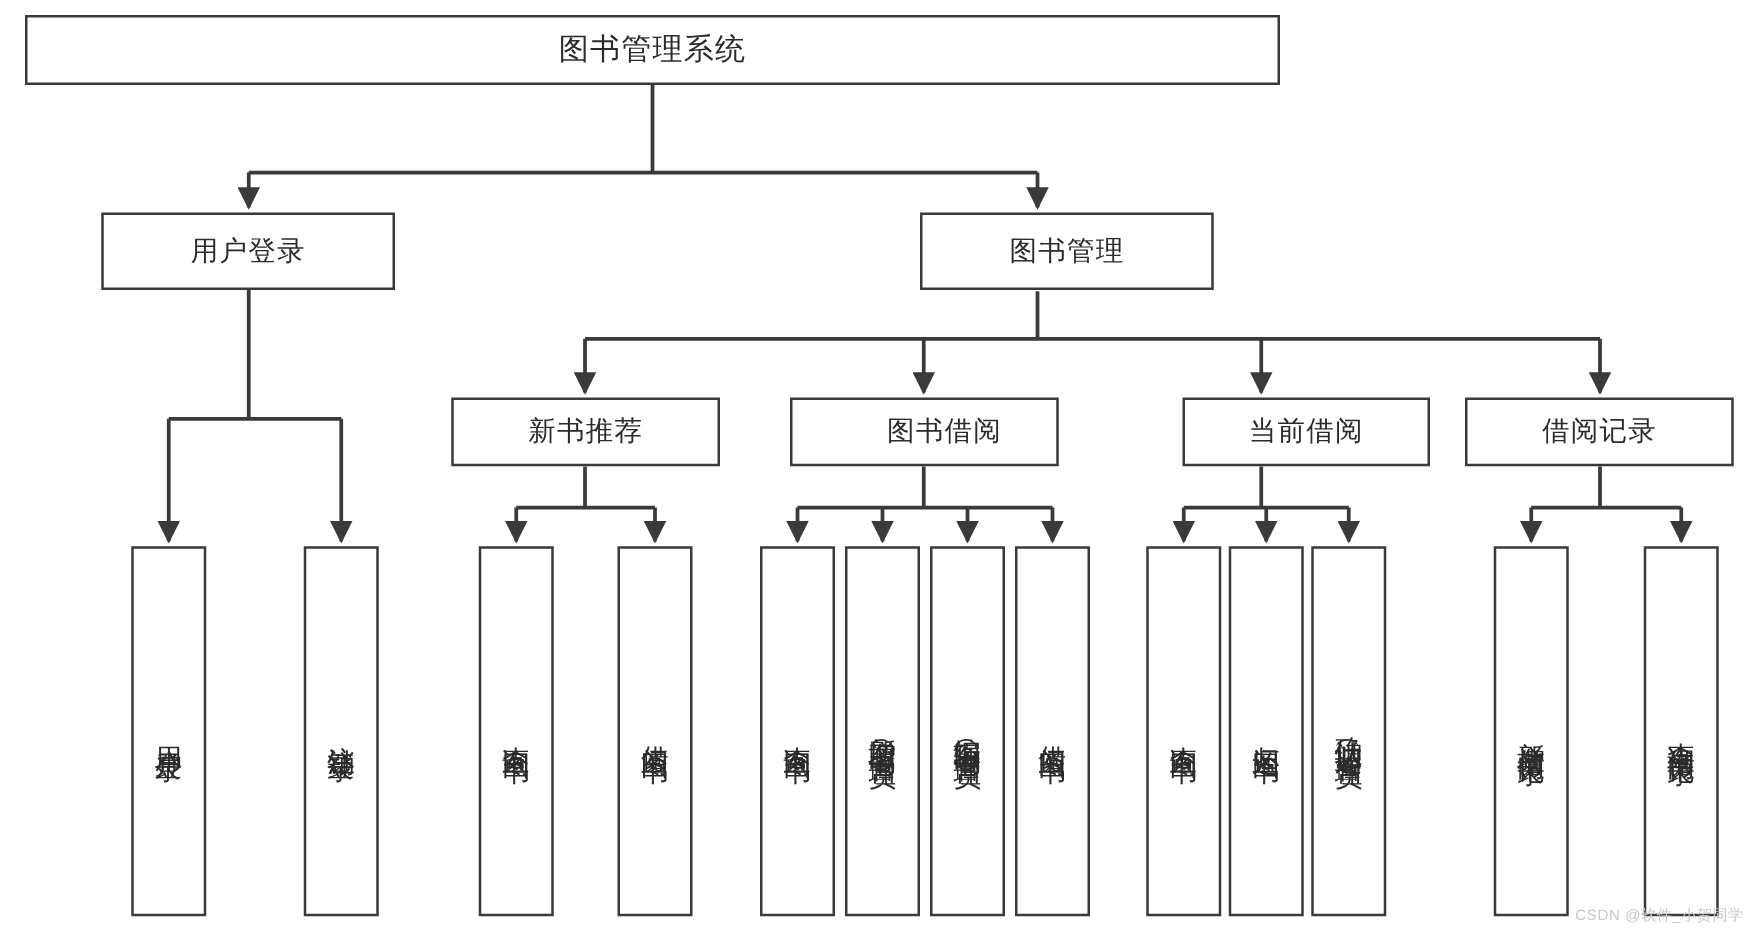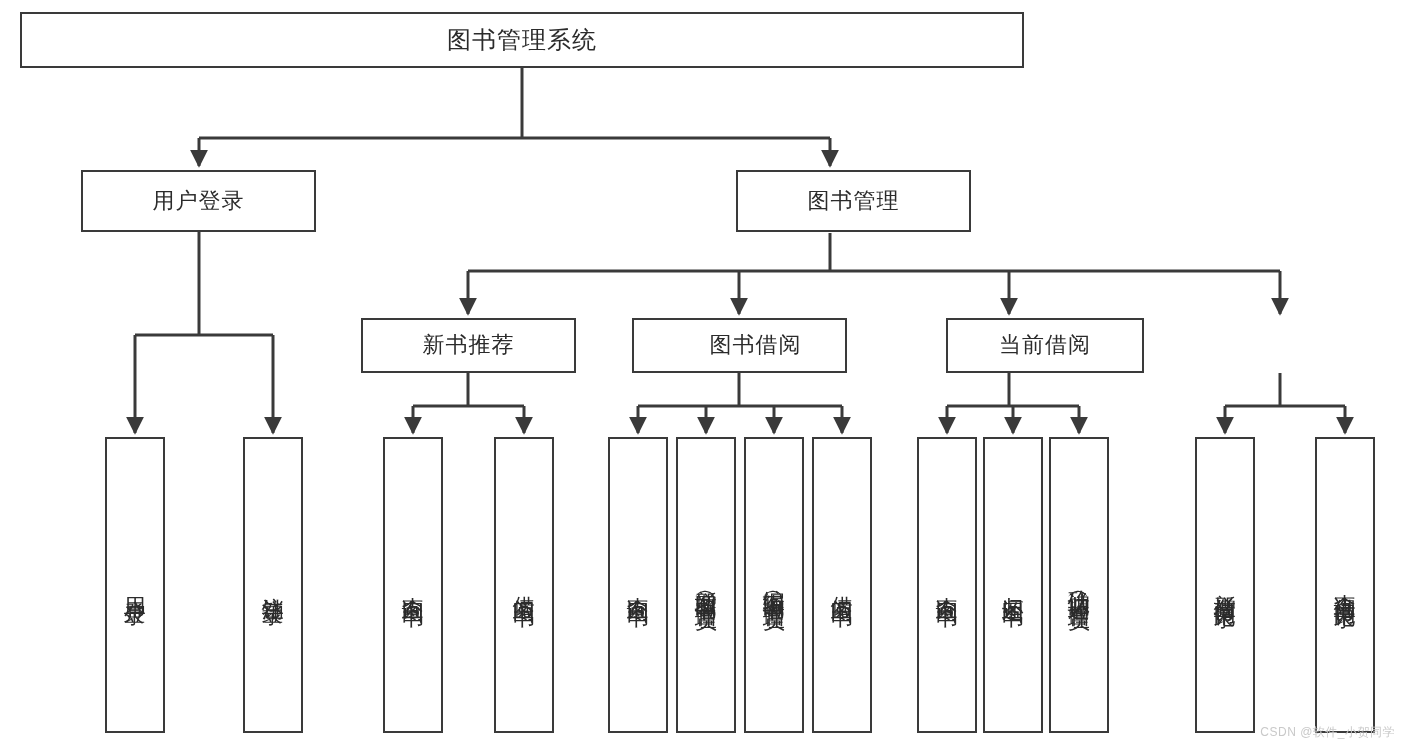--- a/index.html
+++ b/index.html
@@ -85,20 +85,23 @@
 
   <div class="node h" style="left:361px;top:318px;width:215px;height:55px;justify-content:center;">
     <span>新书推荐</span>
   </div>
   <div class="node h" style="left:632px;top:318px;width:215px;height:55px;padding-left:32px;">
     <span>图书借阅</span>
   </div>
   <div class="node h" style="left:902px;top:318px;width:198px;height:55px;margin-left:44px;">
     <span>当前借阅</span>
   </div>
+  <div class="node h" style="left:1172px;top:318px;width:215px;height:55px;">
+    <span>借阅记录</span>
+  </div>
 
   <div class="node v" style="left:105px;top:437px;width:60px;height:296px;">
     <span>用户登录</span>
   </div>
   <div class="node v" style="left:243px;top:437px;width:60px;height:296px;">
     <span>注销登录</span>
   </div>
 
   <div class="node v" style="left:383px;top:437px;width:60px;height:296px;">
     <span>查询图书</span>

